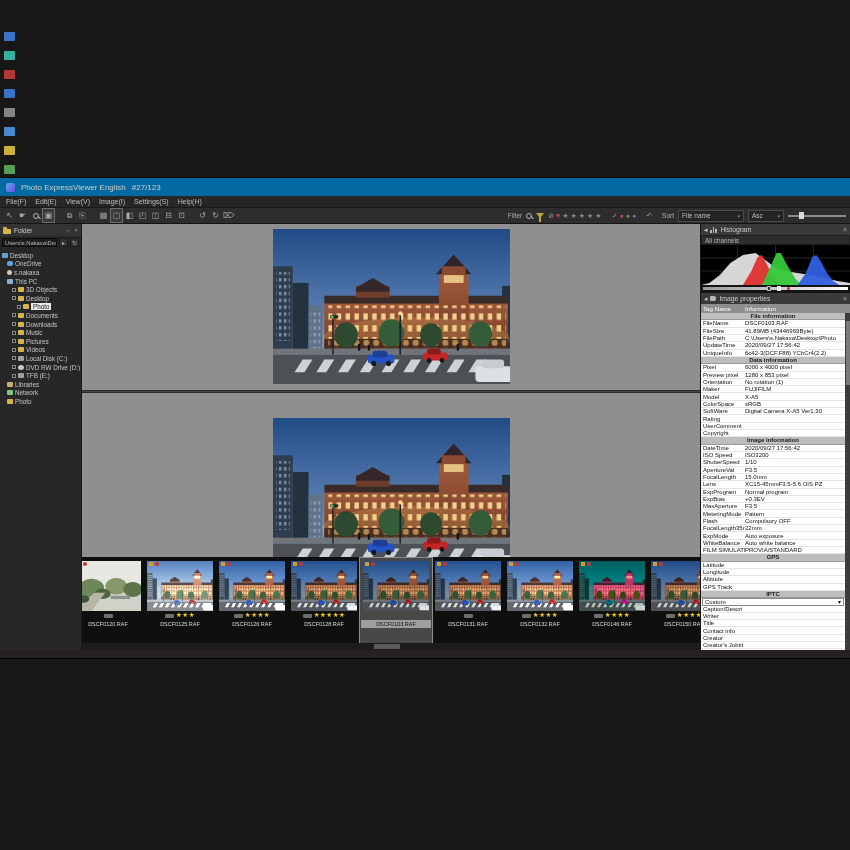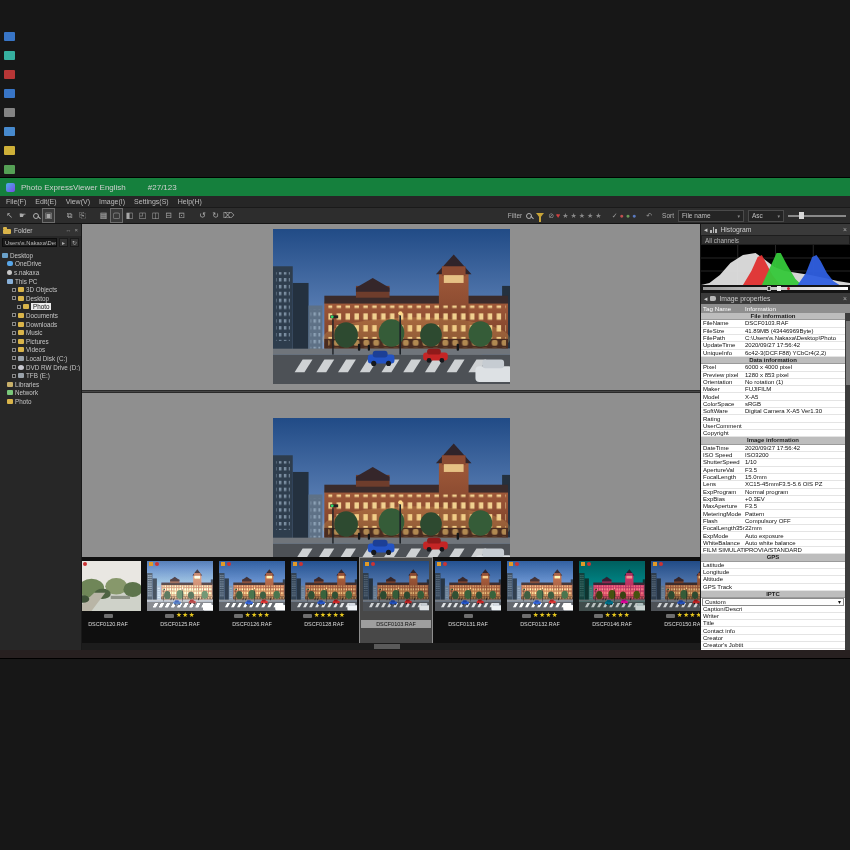--- a/index.html
+++ b/index.html
@@ -1,21 +1,21 @@
 <!DOCTYPE html>
 <html><head>
 <meta charset="utf-8">
 <style>
 *{box-sizing:border-box;margin:0;padding:0}
 body{width:850px;height:850px;background:#171717;font-family:"Liberation Sans",sans-serif;overflow:hidden;position:relative}
 .dicon{position:absolute;left:4px;width:11px;height:9px;border-radius:1px;opacity:.95}
 .app{position:absolute;left:0;top:178px;width:850px;height:480px;background:#262626;outline:1px solid #000;color:#c4c4c4}
-.titlebar{height:18px;background:#15803d;display:flex;align-items:center;gap:6px;padding:0 6px;font-size:8px;color:#cfcfcf}
+.titlebar{height:18px;background:#0369a1;display:flex;align-items:center;gap:6px;padding:0 6px;font-size:8px;color:#cfcfcf}
 .appicon{width:9px;height:9px;border-radius:2px;background:linear-gradient(135deg,#4ab0e8,#7a4ae8);flex:none}
-.counter{margin-left:16px}
+.counter{}
 .menubar{height:11px;display:flex;gap:9px;padding:0 6px;align-items:center;font-size:7px;color:#bdbdbd}
 .toolbar{height:17px;background:#2d2d2d;border-top:1px solid #1a1a1a;border-bottom:1px solid #141414;display:flex;align-items:center;padding:0 4px;gap:2px}
 .ticon{min-width:11px;height:13px;display:flex;align-items:center;justify-content:center;color:#a8a8a8;font-size:8px;line-height:1}
 .ticon.act{background:#3a3a3a;outline:1px solid #6e6e6e}
 .tsep{width:6px;height:1px}
 .tbright{margin-left:auto;display:flex;align-items:center;gap:4px;color:#b0b0b0;font-size:6.5px}
 .mag{width:6px;height:6px;border:1.3px solid #b0b0b0;border-radius:50%;position:relative;display:inline-block}
 .mag::after{content:"";position:absolute;width:4px;height:1.4px;background:#b0b0b0;transform:rotate(45deg);right:-3px;bottom:-1px}
 .funnel{width:0;height:0;border-left:4px solid transparent;border-right:4px solid transparent;border-top:5px solid #c8a438;position:relative;display:inline-block}
 .funnel::after{content:"";position:absolute;left:-1px;top:-1px;width:2px;height:5px;background:#c8a438}

